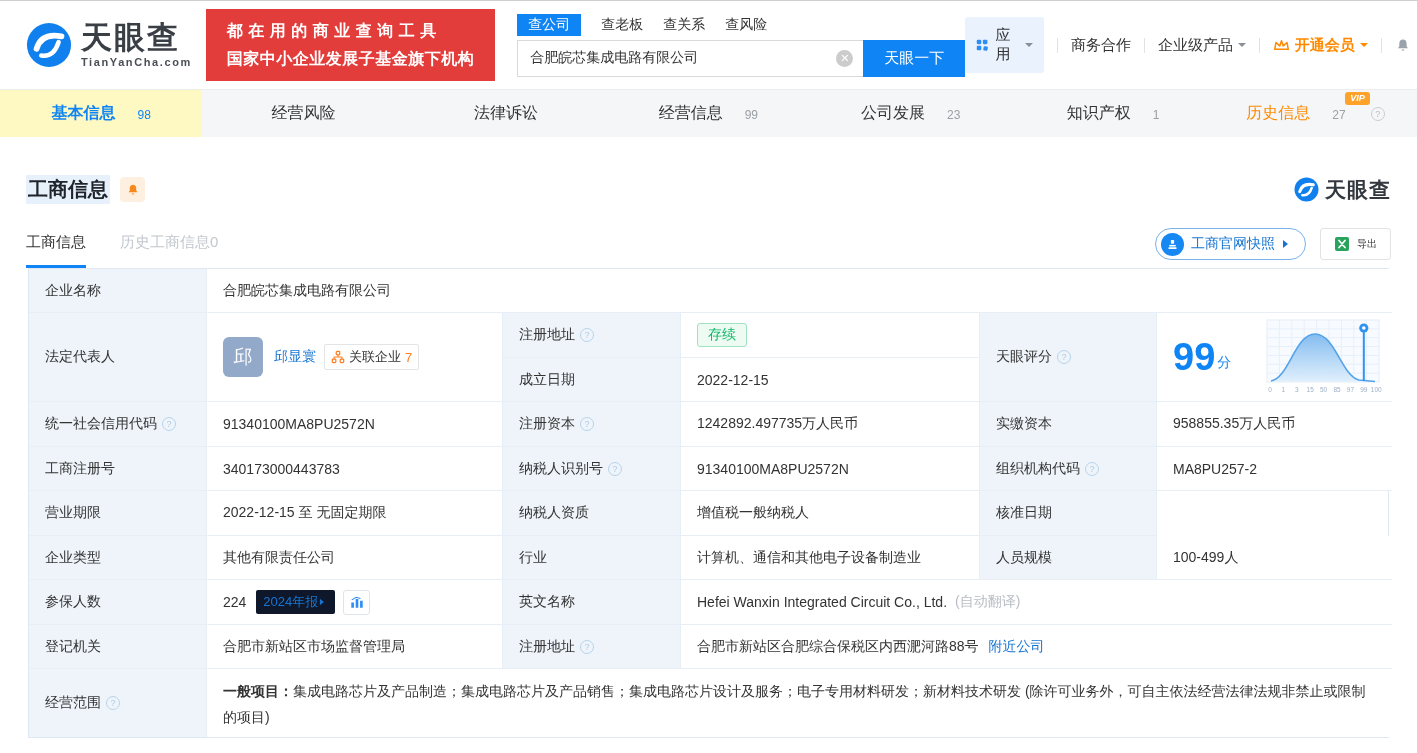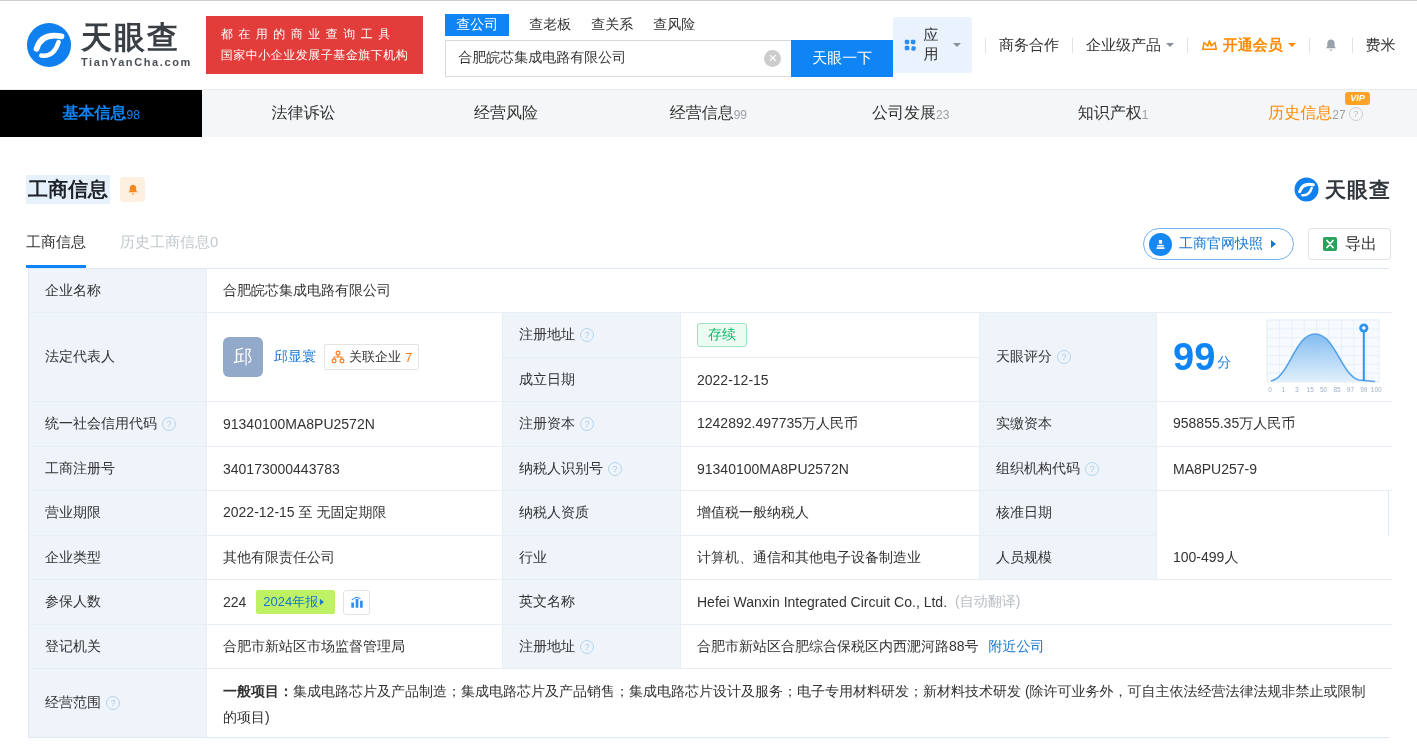--- a/index.html
+++ b/index.html
@@ -4,21 +4,21 @@
 <style>
   * { margin:0; padding:0; box-sizing:border-box; }
   html,body { width:1417px; background:#fff; font-family:"Liberation Sans","DejaVu Sans",sans-serif; color:#333; }
   body { border-top:1px solid #cfcfcf; }
 
   
   .header { height:88px; display:flex; align-items:center; padding:0 22px 0 26px; background:#fff; }
   .logo-wrap { display:flex; align-items:center; gap:9px; flex:none; }
   .brand-cn { font-size:31px; font-weight:bold; color:#3a3f45; letter-spacing:2px; line-height:1; }
   .brand-domain { font-size:11px; color:#4a4f55; letter-spacing:1.6px; font-weight:bold; margin-top:3px; }
-  .slogan { margin-left:14px; background:#e23d3b; color:#fff; padding:8px 15px; font-size:12px; font-weight:normal; line-height:1.75; flex:none; }
+  .slogan { margin-left:14px; background:#e23d3b; color:#fff; padding:8px 21px; font-size:16px; font-weight:bold; line-height:1.75; flex:none; }
   .slogan .l1 { letter-spacing:5.5px; }
   .slogan .l2 { letter-spacing:0.5px; }
 
   .search-block { margin-left:22px; width:448px; flex:none; }
   .search-tabs { display:flex; align-items:center; gap:20px; font-size:14px; }
   .search-tab { color:#333; padding:2px 0; cursor:pointer; }
   .search-tab.active { background:#0f84f4; color:#fff; padding:2px 11px; }
   .search-row { display:flex; margin-top:4px; }
   .search-input-wrap { position:relative; flex:1; }
   .search-input { width:100%; height:37px; border:1px solid #d9d9d9; border-right:none; padding:0 34px 0 12px; font-size:14px; color:#333; outline:none; font-family:inherit; }
@@ -28,23 +28,23 @@
   .menu { margin-left:auto; display:flex; align-items:center; gap:13px; font-size:15px; color:#333; }
   .mdiv { width:1px; height:15px; background:#e2e2e2; }
   .apps-pill { display:flex; align-items:center; gap:7px; background:#e9f2fd; border-radius:3px; padding:9px 11px; cursor:pointer; }
   .menu-item { display:flex; align-items:center; gap:5px; cursor:pointer; white-space:nowrap; }
   .vip-link { color:#ff8a00; font-weight:bold; }
   .caret { width:0; height:0; border:4px solid transparent; border-top-color:#8a8f96; margin-top:4px; }
   .caret.orange { border-top-color:#ff8a00; }
 
   
   .navbar { height:48px; background:#f5f6f7; border-top:1px solid #ececec; display:flex; }
-  .nav-tab { width:202.4px; display:flex; align-items:center; justify-content:center; gap:0; font-size:16px; color:#333; cursor:pointer; position:relative; }
+  .nav-tab { width:202.4px; display:flex; align-items:center; justify-content:center; gap:22px; font-size:16px; color:#333; cursor:pointer; position:relative; }
   .nav-tab .cnt { font-size:12px; color:#9aa0a6; margin-top:2px; }
-  .nav-tab.active { background:#000000; color:#0f84f4; font-weight:bold; }
+  .nav-tab.active { background:#fef9c3; color:#0f84f4; font-weight:bold; }
   .nav-tab.active .cnt { color:#0f84f4; font-weight:normal; }
   .nav-tab.history { color:#ff8a00; }
   .vip-badge { position:absolute; top:2px; right:47px; background:#ffa229; color:#fff; font-size:9px; font-style:italic; font-weight:bold; padding:1px 5px 2px; border-radius:3px; }
   .vip-badge:after { content:""; position:absolute; left:4px; bottom:-3px; border:3px solid transparent; border-top-color:#ffa229; }
   .qmark { width:14px; height:14px; border:1px solid #c9ced4; border-radius:50%; color:#b6bcc2; font-size:9px; line-height:13px; text-align:center; margin-left:3px; }
 
   
   .content { padding:0 26px; }
   .section-head { padding-top:38px; display:flex; align-items:center; }
   .section-title { font-size:20px; font-weight:bold; color:#20242a; background:#e7f1fb; padding:1px 2px; }
@@ -52,21 +52,21 @@
   .watermark { margin-left:auto; display:flex; align-items:center; gap:6px; }
   .watermark .wm-text { font-size:21px; font-weight:bold; color:#33383f; letter-spacing:1px; }
 
   .subtab-row { margin-top:24px; display:flex; align-items:flex-end; }
   .subtab { font-size:15px; color:#333; padding-bottom:13px; border-bottom:3px solid #0f84f4; cursor:pointer; }
   .subtab.inactive { color:#c3c8ce; border-bottom:3px solid transparent; margin-left:34px; }
   .subtab-actions { margin-left:auto; display:flex; align-items:center; gap:14px; padding-bottom:8px; }
   .snapshot-btn { display:flex; align-items:center; gap:7px; height:32px; padding:0 13px 0 5px; border:1px solid #79b2ea; border-radius:16px; background:#fff; color:#1775d2; font-size:14px; cursor:pointer; font-family:inherit; }
   .stamp-circ { width:23px; height:23px; border-radius:50%; background:#1787f2; display:flex; align-items:center; justify-content:center; }
   .tri-r { width:0; height:0; border:4px solid transparent; border-left:5px solid #1775d2; margin-left:1px; }
-  .export-btn { display:flex; align-items:center; gap:7px; height:32px; padding:0 13px; border:1px solid #e3e3e3; border-radius:3px; background:#fff; color:#333; font-size:16px; cursor:pointer; font-family:inherit; }
+  .export-btn { display:flex; align-items:center; gap:7px; height:32px; padding:0 13px; border:1px solid #e3e3e3; border-radius:3px; background:#fff; color:#333; font-size:10px; cursor:pointer; font-family:inherit; }
 
   
   .grid { margin:0 2px 16px 2px; display:grid; grid-template-columns:178px 296px 178px 299px 177px 235px;
           grid-template-rows:44px 45px 44px 45px 44px 45px 44px 45px 44px 68px;
           border:1px solid #dfe8f1; font-size:14px; color:#333; }
   .cell { border-right:1px solid #e7eef5; border-bottom:1px solid #e7eef5; display:flex; align-items:center; padding:18px 16px; background:#fff; min-width:0; white-space:nowrap; }
   .lab { background:#eef4fa; color:#333; }
   .gc1{grid-column:1}.gc2{grid-column:2}.gc3{grid-column:3}.gc4{grid-column:4}.gc5{grid-column:5}.gc6{grid-column:6}
   .gc2e{grid-column:2/7}.gc4e{grid-column:4/7}
   .gr1{grid-row:1}.gr2{grid-row:2}.gr3{grid-row:3}.gr4{grid-row:4}.gr5{grid-row:5}.gr6{grid-row:6}.gr7{grid-row:7}.gr8{grid-row:8}.gr9{grid-row:9}.gr10{grid-row:10}
@@ -76,21 +76,21 @@
 
   .help { flex:none; width:14px; height:14px; border:1px solid #b7d3ec; border-radius:50%; color:#aecbe8; font-size:9px; line-height:12px; text-align:center; margin-left:5px; cursor:pointer; }
   .avatar { width:40px; height:40px; border-radius:6px; background:#93a9c9; color:#fff; font-size:19px; display:flex; align-items:center; justify-content:center; flex:none; cursor:pointer; }
   .rep-name { color:#1775d2; margin-left:11px; cursor:pointer; }
   .rel-badge { margin-left:8px; display:flex; align-items:center; gap:4px; border:1px solid #e4e4e4; border-radius:2px; padding:3px 6px; font-size:13px; cursor:pointer; }
   .rel-cnt { color:#ff7e20; }
   .status-badge { background:#edfbf3; border:1px solid #9fe3c2; color:#10b969; border-radius:3px; padding:2px 10px; font-size:14px; }
   .score-cell { justify-content:space-between; padding:0 8px 0 16px; }
   .score-big { color:#0f84f4; font-size:38px; font-weight:bold; line-height:1; }
   .score-unit { color:#0f84f4; font-size:14px; margin:16px 0 0 2px; }
-  .report-pill { margin-left:10px; display:flex; align-items:center; background:#bef264; color:#1775d2; border-radius:2px; padding:3px 7px; font-size:13px; cursor:pointer; }
+  .report-pill { margin-left:10px; display:flex; align-items:center; background:#0f172a; color:#1775d2; border-radius:2px; padding:3px 7px; font-size:13px; cursor:pointer; }
   .tri-r.small { border-left-color:#1775d2; transform:scale(.8); }
   .chart-ic-box { margin-left:8px; width:27px; height:25px; border:1px solid #dfe4ea; border-radius:3px; display:flex; align-items:center; justify-content:center; cursor:pointer; }
   .en-note { color:#b8bdc4; margin-left:8px; }
   .nearby { color:#1775d2; margin-left:10px; cursor:pointer; }
   .scope-val { display:block; white-space:normal; line-height:26px; padding:9px 16px; }
   .scope-prefix { font-weight:bold; }
 </style>
 </head>
 <body>
 
@@ -165,24 +165,24 @@
     </span>
   </div>
 </div>
 
 <div class="navbar">
   <div class="nav-tab active">
     <span>基本信息</span>
     <span class="cnt">98</span>
   </div>
   <div class="nav-tab">
+    <span>经营风险</span>
+  </div>
+  <div class="nav-tab">
     <span>法律诉讼</span>
-  </div>
-  <div class="nav-tab">
-    <span>经营风险</span>
   </div>
   <div class="nav-tab">
     <span>经营信息</span>
     <span class="cnt">99</span>
   </div>
   <div class="nav-tab">
     <span>公司发展</span>
     <span class="cnt">23</span>
   </div>
   <div class="nav-tab">
@@ -328,21 +328,21 @@
     <div class="cell gc2 gr5">340173000443783</div>
     <div class="cell lab gc3 gr5">
       <span>纳税人识别号</span>
       <span class="help">?</span>
     </div>
     <div class="cell gc4 gr5">91340100MA8PU2572N</div>
     <div class="cell lab gc5 gr5">
       <span>组织机构代码</span>
       <span class="help">?</span>
     </div>
-    <div class="cell gc6 gr5">MA8PU257-9</div>
+    <div class="cell gc6 gr5">MA8PU257-2</div>
 
     <div class="cell lab gc1 gr6">营业期限</div>
     <div class="cell gc2 gr6">2022-12-15 至 无固定期限</div>
     <div class="cell lab gc3 gr6">纳税人资质</div>
     <div class="cell gc4 gr6">增值税一般纳税人</div>
     <div class="cell lab gc5 gr6">核准日期</div>
 
     <div class="cell lab gc1 gr7">企业类型</div>
     <div class="cell gc2 gr7">其他有限责任公司</div>
     <div class="cell lab gc3 gr7">行业</div>

